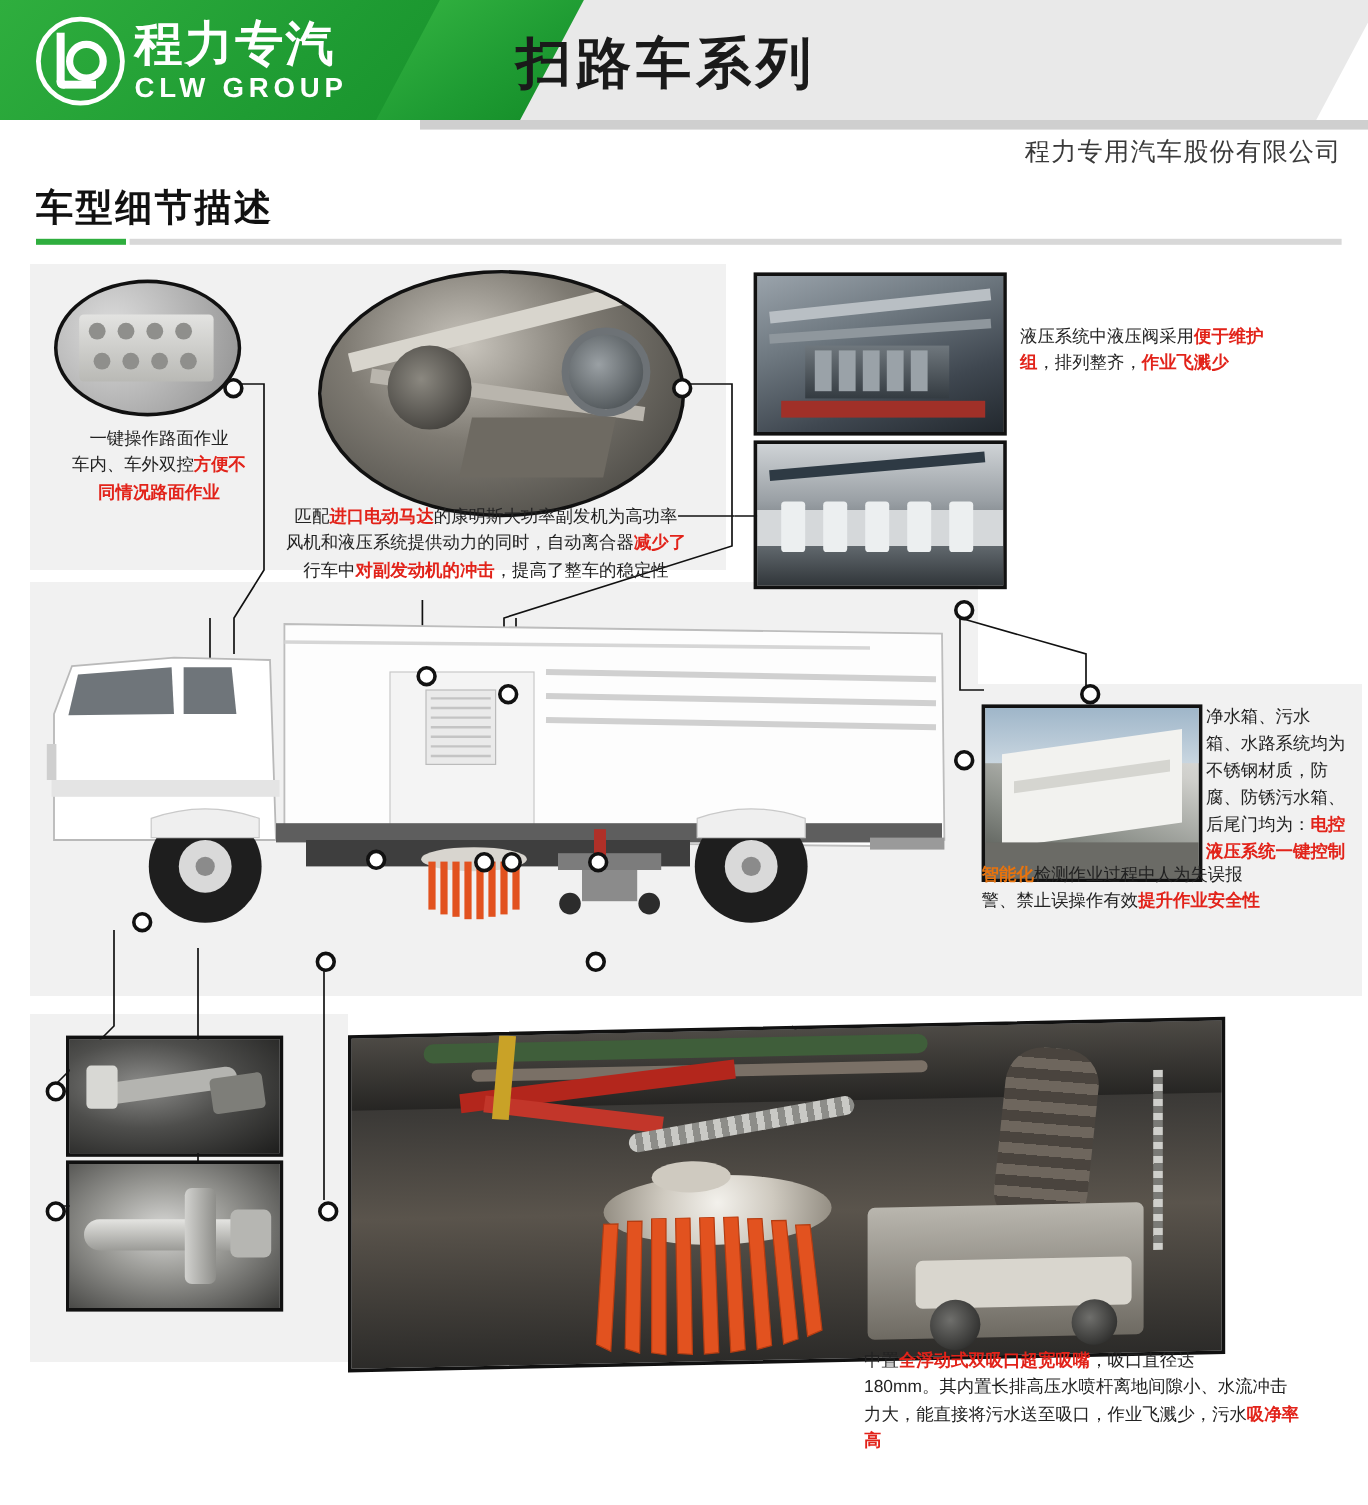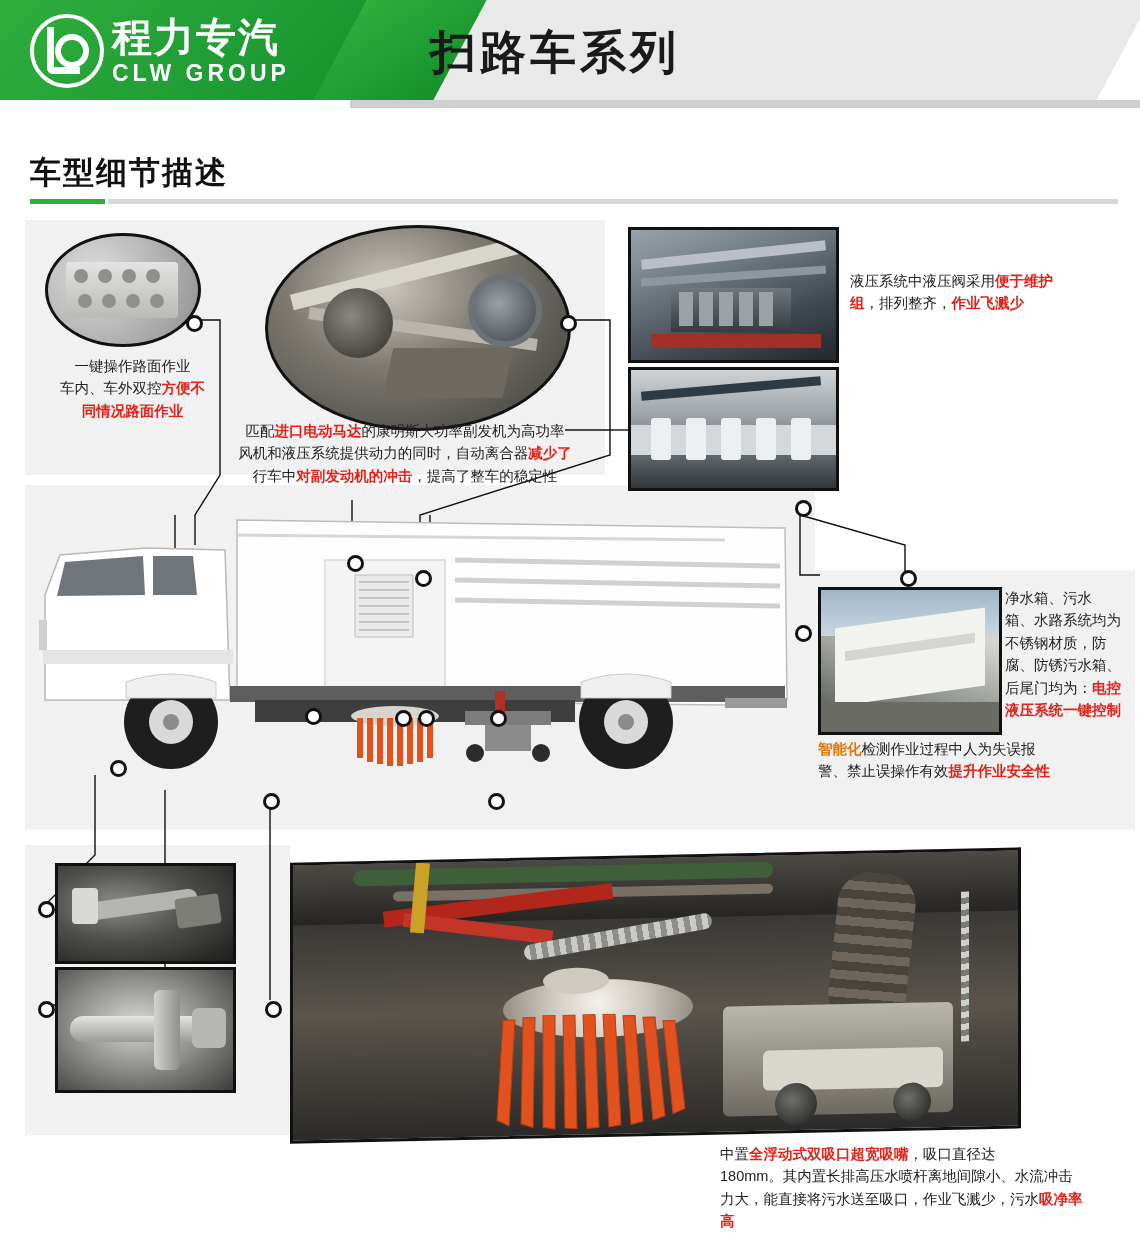--- a/index.html
+++ b/index.html
@@ -122,20 +122,21 @@
 
   <div class="logo-wrap">
     <div class="logo-mark"></div>
     <div class="logo-text">
       <span class="logo-cn">程力专汽</span>
       <span class="logo-en">CLW GROUP</span>
     </div>
   </div>
 
   <div class="hdr-title">扫路车系列</div>
+  <div class="hdr-company">程力专用汽车股份有限公司</div>
 </div>
 
 <div class="sec-title">车型细节描述</div>
 <div class="sec-underline"></div>
 <div class="sec-underline2"></div>
 
 <div class="canvas">
 
   <div class="panel-grey" style="left:25px;top:5px;width:580px;height:255px;"></div>
   <div class="panel-grey" style="left:25px;top:270px;width:790px;height:345px;"></div>
@@ -303,21 +304,21 @@
 
   <div class="photo b ph-tank" style="left:818px;top:372px;width:178px;height:142px;">
     <div style="position:absolute;left:0;top:0;width:178px;height:46px;background:linear-gradient(180deg,#9fb6c9,#c9d6e0);"></div>
     <div style="position:absolute;left:14px;top:28px;width:150px;height:78px;background:#f2f2ef;transform:skewY(-8deg);"></div>
     <div style="position:absolute;left:24px;top:52px;width:130px;height:10px;background:#d5d5d0;transform:skewY(-8deg);"></div>
     <div style="position:absolute;left:0;top:112px;width:178px;height:30px;background:#6b6b66;"></div>
   </div>
   <div class="cap" style="left:1005px;top:372px;width:128px;">
     <span>净水箱、污水<br>箱、水路系统均为<br>不锈钢材质，防<br>腐、防锈污水箱、<br>后尾门均为：<b>电控</b><br><b>液压系统一键控制</b></span>
   </div>
-  <div class="cap" style="left:818px;top:523px;width:320px;">
+  <div class="cap" style="left:818px;top:503px;width:320px;">
     <span><span class="org">智能化</span>检测作业过程中人为失误报<br>警、禁止误操作有效<b>提升作业安全性</b></span>
   </div>
 
   <div class="photo b ph-nozzle" style="left:55px;top:648px;width:175px;height:95px;">
     <div style="position:absolute;left:20px;top:30px;width:120px;height:18px;background:#b4b4b0;transform:rotate(-8deg);border-radius:9px;"></div>
     <div style="position:absolute;left:14px;top:22px;width:26px;height:36px;background:#d8d8d4;border-radius:4px;"></div>
     <div style="position:absolute;left:118px;top:30px;width:44px;height:30px;background:#7e7e79;border-radius:4px;transform:rotate(-8deg);"></div>
   </div>
   <div class="photo b ph-pipe" style="left:55px;top:752px;width:175px;height:120px;">
     <div style="position:absolute;left:12px;top:46px;width:150px;height:26px;background:linear-gradient(180deg,#e4e4e1,#9b9b97);border-radius:13px;"></div>
@@ -361,17 +362,17 @@
 
     <div style="position:absolute;left:430px;top:150px;width:230px;height:110px;background:linear-gradient(180deg,#b9b6ae,#6e6a62);border-radius:6px;"></div>
     <div style="position:absolute;left:470px;top:195px;width:180px;height:40px;background:#d9d6ce;border-radius:6px;"></div>
     <div style="position:absolute;left:482px;top:228px;width:42px;height:42px;border-radius:50%;background:radial-gradient(circle at 40% 40%,#6f6f6c,#1c1c1b);"></div>
     <div style="position:absolute;left:600px;top:230px;width:38px;height:38px;border-radius:50%;background:radial-gradient(circle at 40% 40%,#6f6f6c,#1c1c1b);"></div>
 
     <div style="position:absolute;left:668px;top:40px;width:8px;height:150px;background:repeating-linear-gradient(180deg,#cfcfcb 0 6px,#7a7a76 6px 12px);"></div>
 
     <div style="position:absolute;left:120px;top:0px;width:14px;height:70px;background:#c9a227;transform:rotate(5deg);"></div>
   </div>
-  <div class="cap" style="left:720px;top:908px;width:400px;margin-top:20px;">
+  <div class="cap" style="left:720px;top:908px;width:400px;">
     <span>中置<b>全浮动式双吸口超宽吸嘴</b>，吸口直径达<br>180mm。其内置长排高压水喷杆离地间隙小、水流冲击<br>力大，能直接将污水送至吸口，作业飞溅少，污水<b>吸净率</b><br><b>高</b></span>
   </div>
 
 </div>
 
 </body></html>

